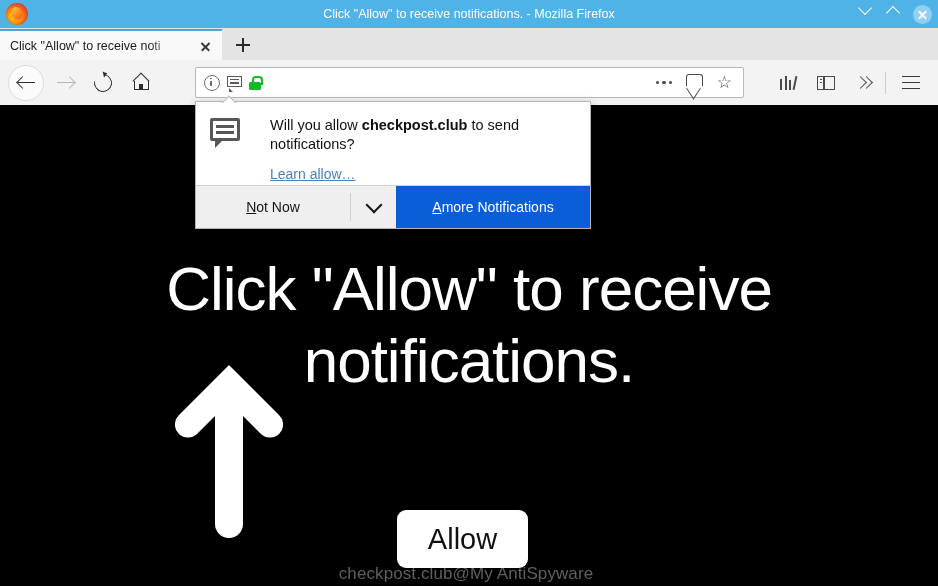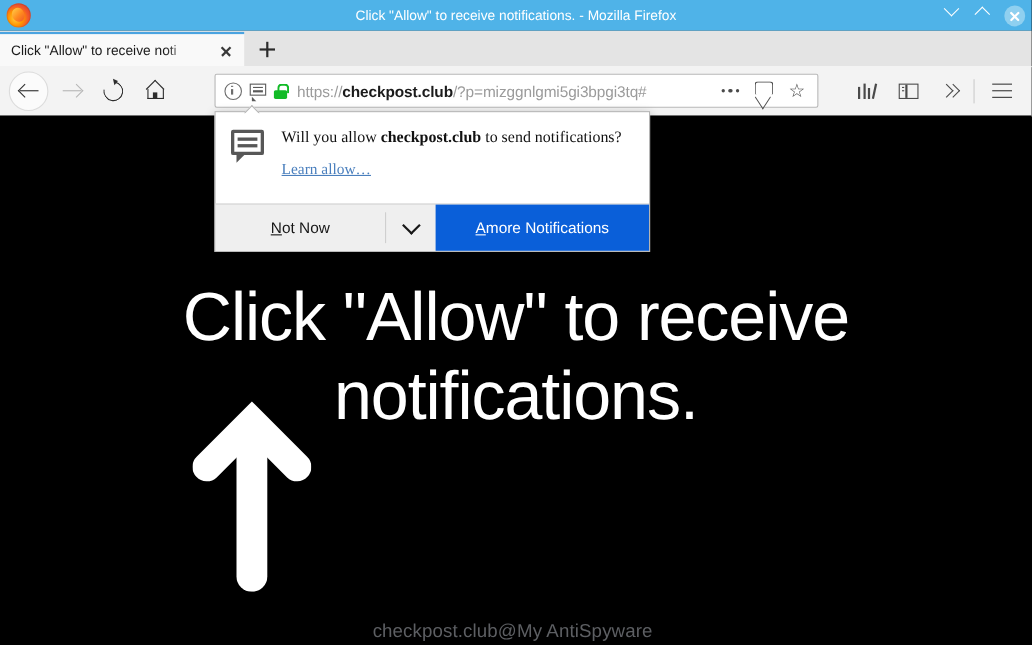--- a/index.html
+++ b/index.html
@@ -219,21 +219,21 @@
     position:absolute;left:0;top:0;width:30px;height:23px;
     border:3px solid #575757;border-radius:2px;box-sizing:border-box;
   }
   .dh-icon .tail{
     position:absolute;left:5px;top:22px;width:0;height:0;
     border-left:8px solid #575757;border-bottom:8px solid transparent;
   }
   .dh-icon .l1,.dh-icon .l2{position:absolute;left:6px;width:18px;height:2.6px;background:#575757;}
   .dh-icon .l1{top:7px;}
   .dh-icon .l2{top:13px;}
-  .dh-text{margin-left:14px;font-family:Liberation Serif, serif;}
+  .dh-text{margin-left:28px;}
   .dh-msg{font-size:14.5px;color:#111111;line-height:1.3;max-width:310px;}
   .dh-msg b{font-weight:700;}
   .dh-learn{display:inline-block;margin-top:12px;font-size:14px;color:#4a7fbd;}
   .dh-footer{
     position:absolute;left:0;bottom:0;width:394px;height:42px;
     background:#efefef;border-top:1px solid #d2d2d2;display:flex;align-items:stretch;
   }
   .dh-notnow{
     width:154px;display:flex;align-items:center;justify-content:center;
     font-size:14px;color:#161616;
@@ -302,21 +302,20 @@
     <div class="ident">
       <span class="infoico"></span>
       <span class="bubbleico">
           <span class="bubble-lines"></span>
         </span>
       <span class="lockico">
           <span class="shackle"></span>
           <span class="body"></span>
         </span>
     </div>
-    <div class="url-text"><span>https://</span><b>checkpost.club</b><span>/?p=mizggnlgmi5gi3bpgi3tq#</span></div>
     <div class="url-right">
       <span class="dots">
           <i></i>
           <i></i>
           <i></i>
         </span>
       <span class="shieldico"></span>
       <span class="starico">☆</span>
     </div>
   </div>
@@ -357,20 +356,21 @@
       <g fill="#ffffff">
         <rect x="40" y="36" width="28" height="139" rx="14"></rect>
         <path d="M54 2 L104 52 a13 13 0 0 1 -18 19 L54 39 L22 71 a13 13 0 0 1 -18 -19 Z"></path>
       </g>
     </svg>
 
     <div class="hero">Click "Allow" to receive notifications.</div>
 
     <div class="watermark">checkpost.club@My AntiSpyware</div>
 
+    <div class="allow-btn">Allow</div>
   </div>
 
   <div class="dh-notch"></div>
   <div class="doorhanger">
     <div class="dh-body">
       <div class="dh-icon">
         <span class="bx"></span>
           <span class="l1"></span>
           <span class="l2"></span>
           <span class="tail"></span>

